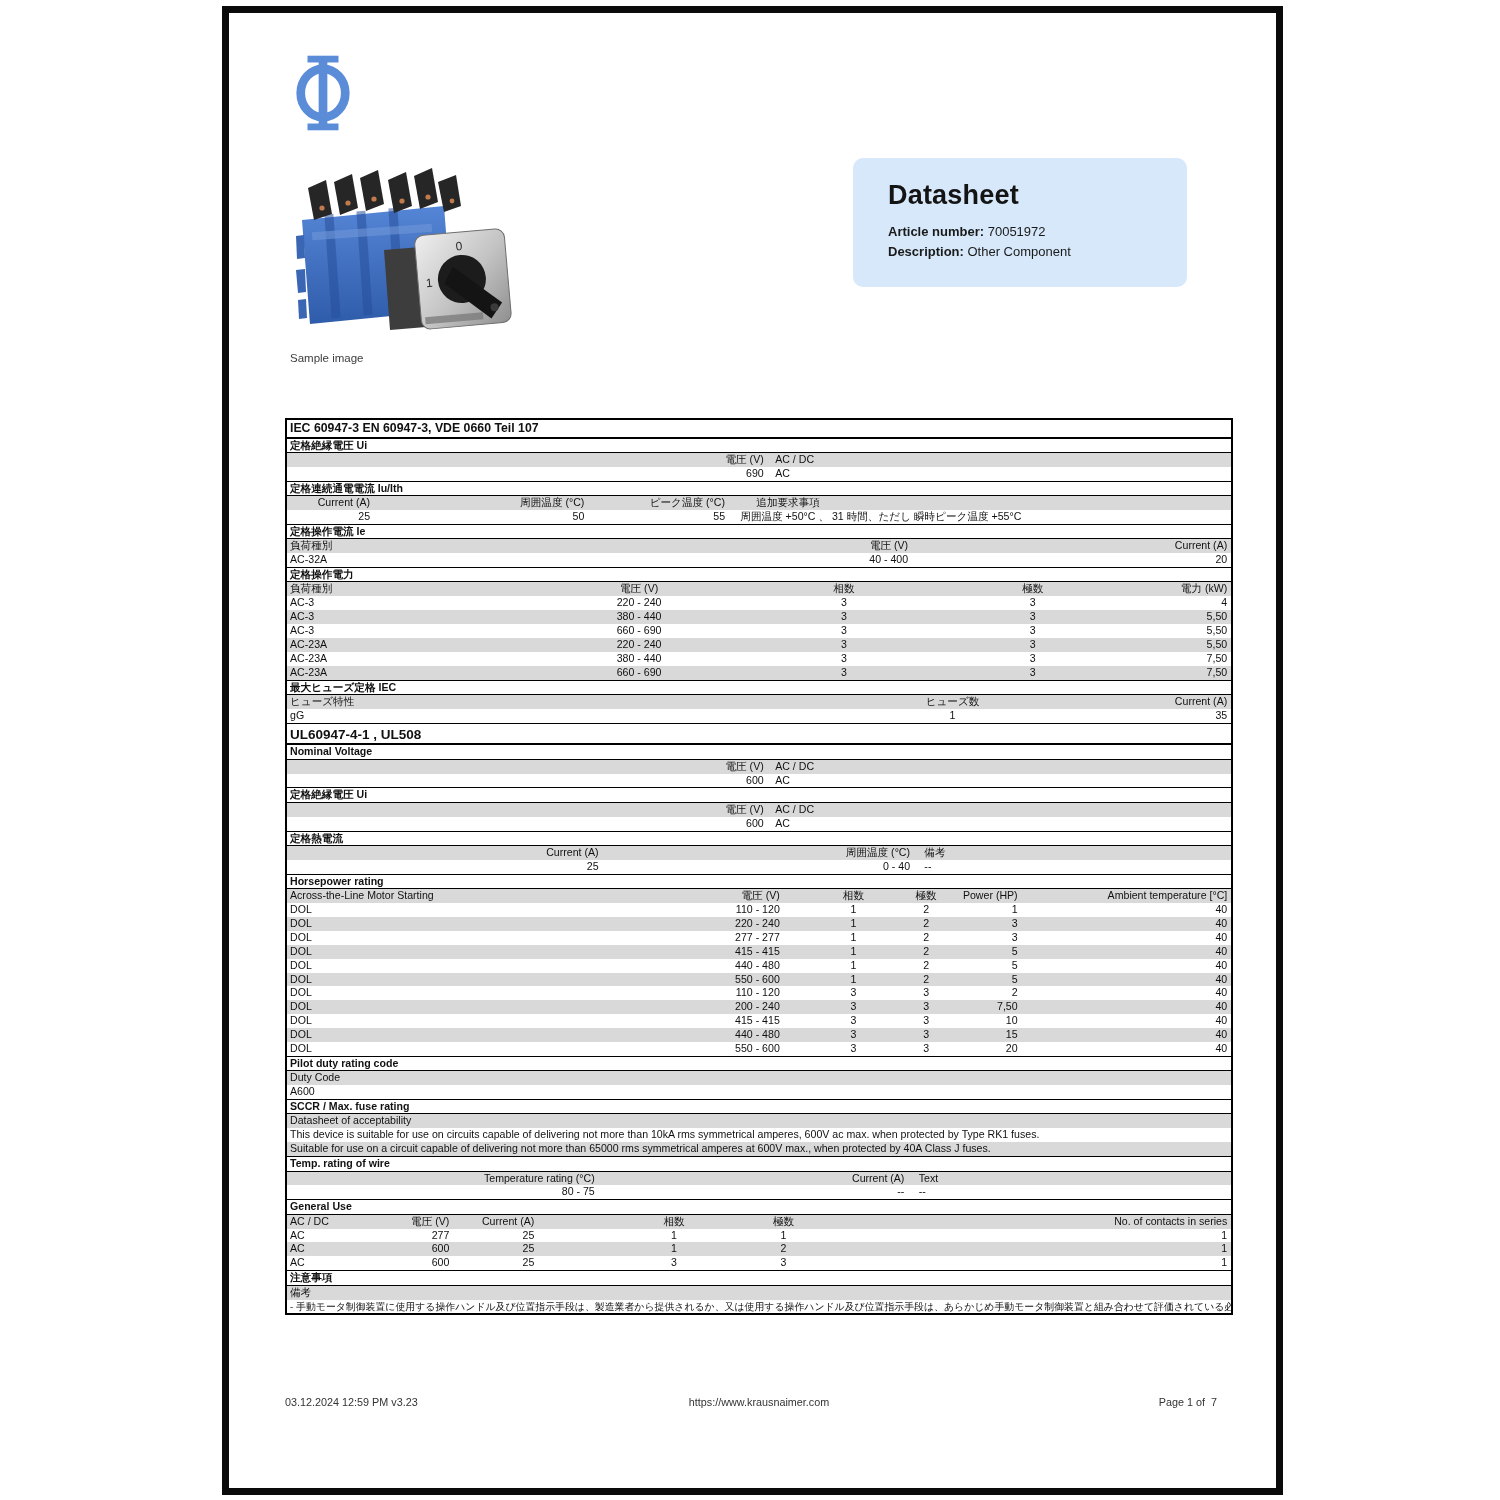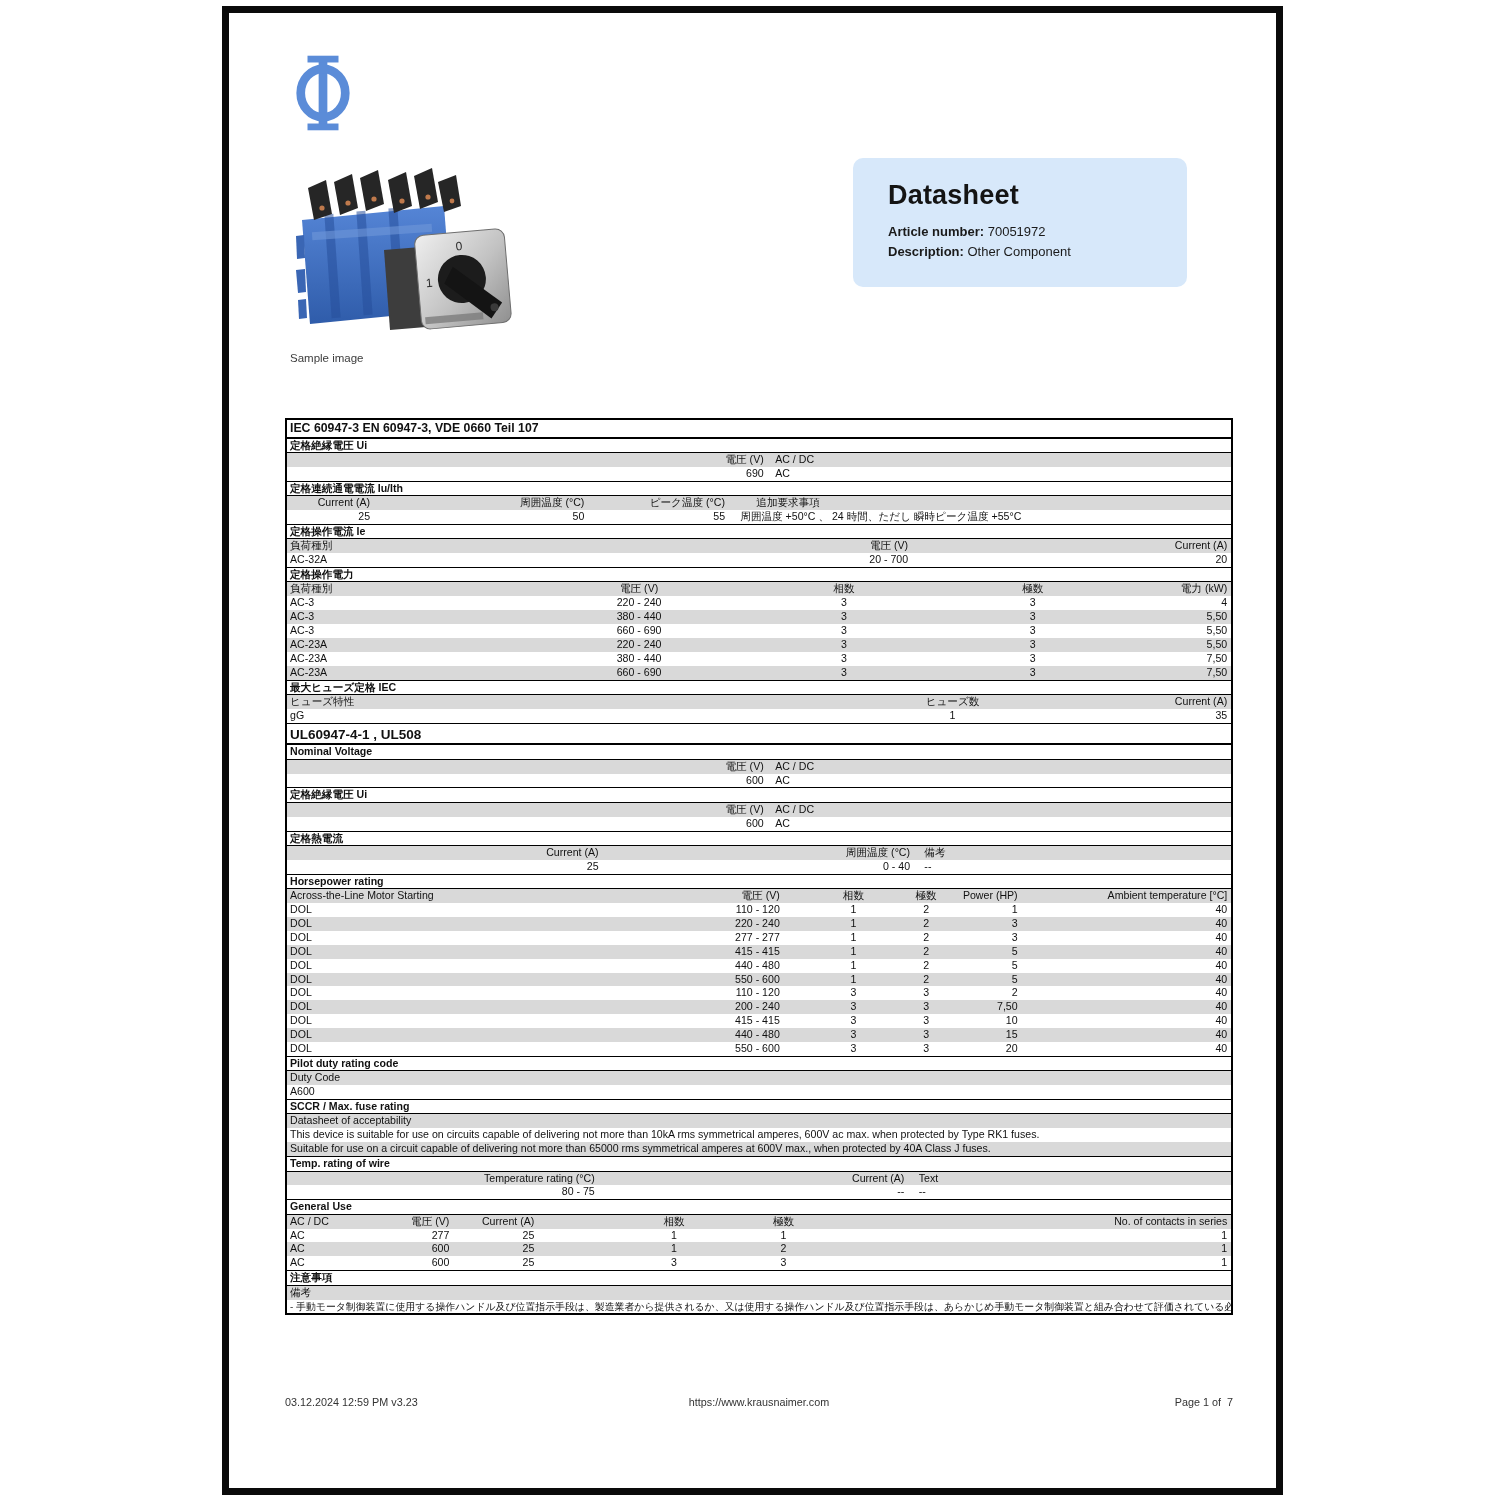--- a/index.html
+++ b/index.html
@@ -57,21 +57,21 @@
     border-top:1.8px solid #000;border-bottom:1.6px solid #000;
   }
   .trow.small{font-size:9.9px;}
   .cell{position:absolute;top:0;}
   .cell.a-l{padding-left:3px;}
   .cell.a-c{transform:translateX(-50%);}
   
   .footer-item{position:absolute;top:1396px;font-size:10.8px;color:#333;white-space:pre;}
   .f-left{left:285px;}
   .f-center{left:285px;width:948px;text-align:center;}
-  .f-right{left:285px;width:948px;text-align:right;}
+  .f-right{left:269px;width:948px;text-align:right;}
 </style>
 </head>
 <body>
 
 <div class="page-frame"></div>
 
 <div class="logo">
   <span>
     <svg width="62" height="80" viewBox="0 0 64 82" aria-hidden="true">
       <g fill="none" stroke-linecap="butt">
@@ -168,33 +168,33 @@
     <div class="trow gray">
       <span class="cell a-r" style="right: 91.2%;">Current (A)</span>
       <span class="cell a-r" style="right: 68.5%;">周囲温度 (°C)</span>
       <span class="cell a-r" style="right: 53.6%;">ピーク温度 (°C)</span>
       <span class="cell a-l" style="left: 47.7%; margin-left: 16px;">追加要求事項</span>
     </div>
     <div class="trow white">
       <span class="cell a-r" style="right: 91.2%;">25</span>
       <span class="cell a-r" style="right: 68.5%;">50</span>
       <span class="cell a-r" style="right: 53.6%;">55</span>
-      <span class="cell a-l" style="left: 47.7%;">周囲温度 +50°C 、 24 時間、ただし 瞬時ピーク温度 +55°C</span>
+      <span class="cell a-l" style="left: 47.7%;">周囲温度 +50°C 、 31 時間、ただし 瞬時ピーク温度 +55°C</span>
     </div>
     <div class="trow sec">
       <span class="cell a-l" style="left: 0%;">定格操作電流 Ie</span>
     </div>
     <div class="trow gray">
       <span class="cell a-l" style="left: 0%;">負荷種別</span>
       <span class="cell a-r" style="right: 34.2%;">電圧 (V)</span>
       <span class="cell a-r" style="right: 0.4%;">Current (A)</span>
     </div>
     <div class="trow white">
       <span class="cell a-l" style="left: 0%;">AC-32A</span>
-      <span class="cell a-r" style="right: 34.2%;">20 - 700</span>
+      <span class="cell a-r" style="right: 34.2%;">40 - 400</span>
       <span class="cell a-r" style="right: 0.4%;">20</span>
     </div>
     <div class="trow sec">
       <span class="cell a-l" style="left: 0%;">定格操作電力</span>
     </div>
     <div class="trow gray">
       <span class="cell a-l" style="left: 0%;">負荷種別</span>
       <span class="cell a-c" style="left: 37.3%;">電圧 (V)</span>
       <span class="cell a-c" style="left: 59%;">相数</span>
       <span class="cell a-c" style="left: 79%;">極数</span>

